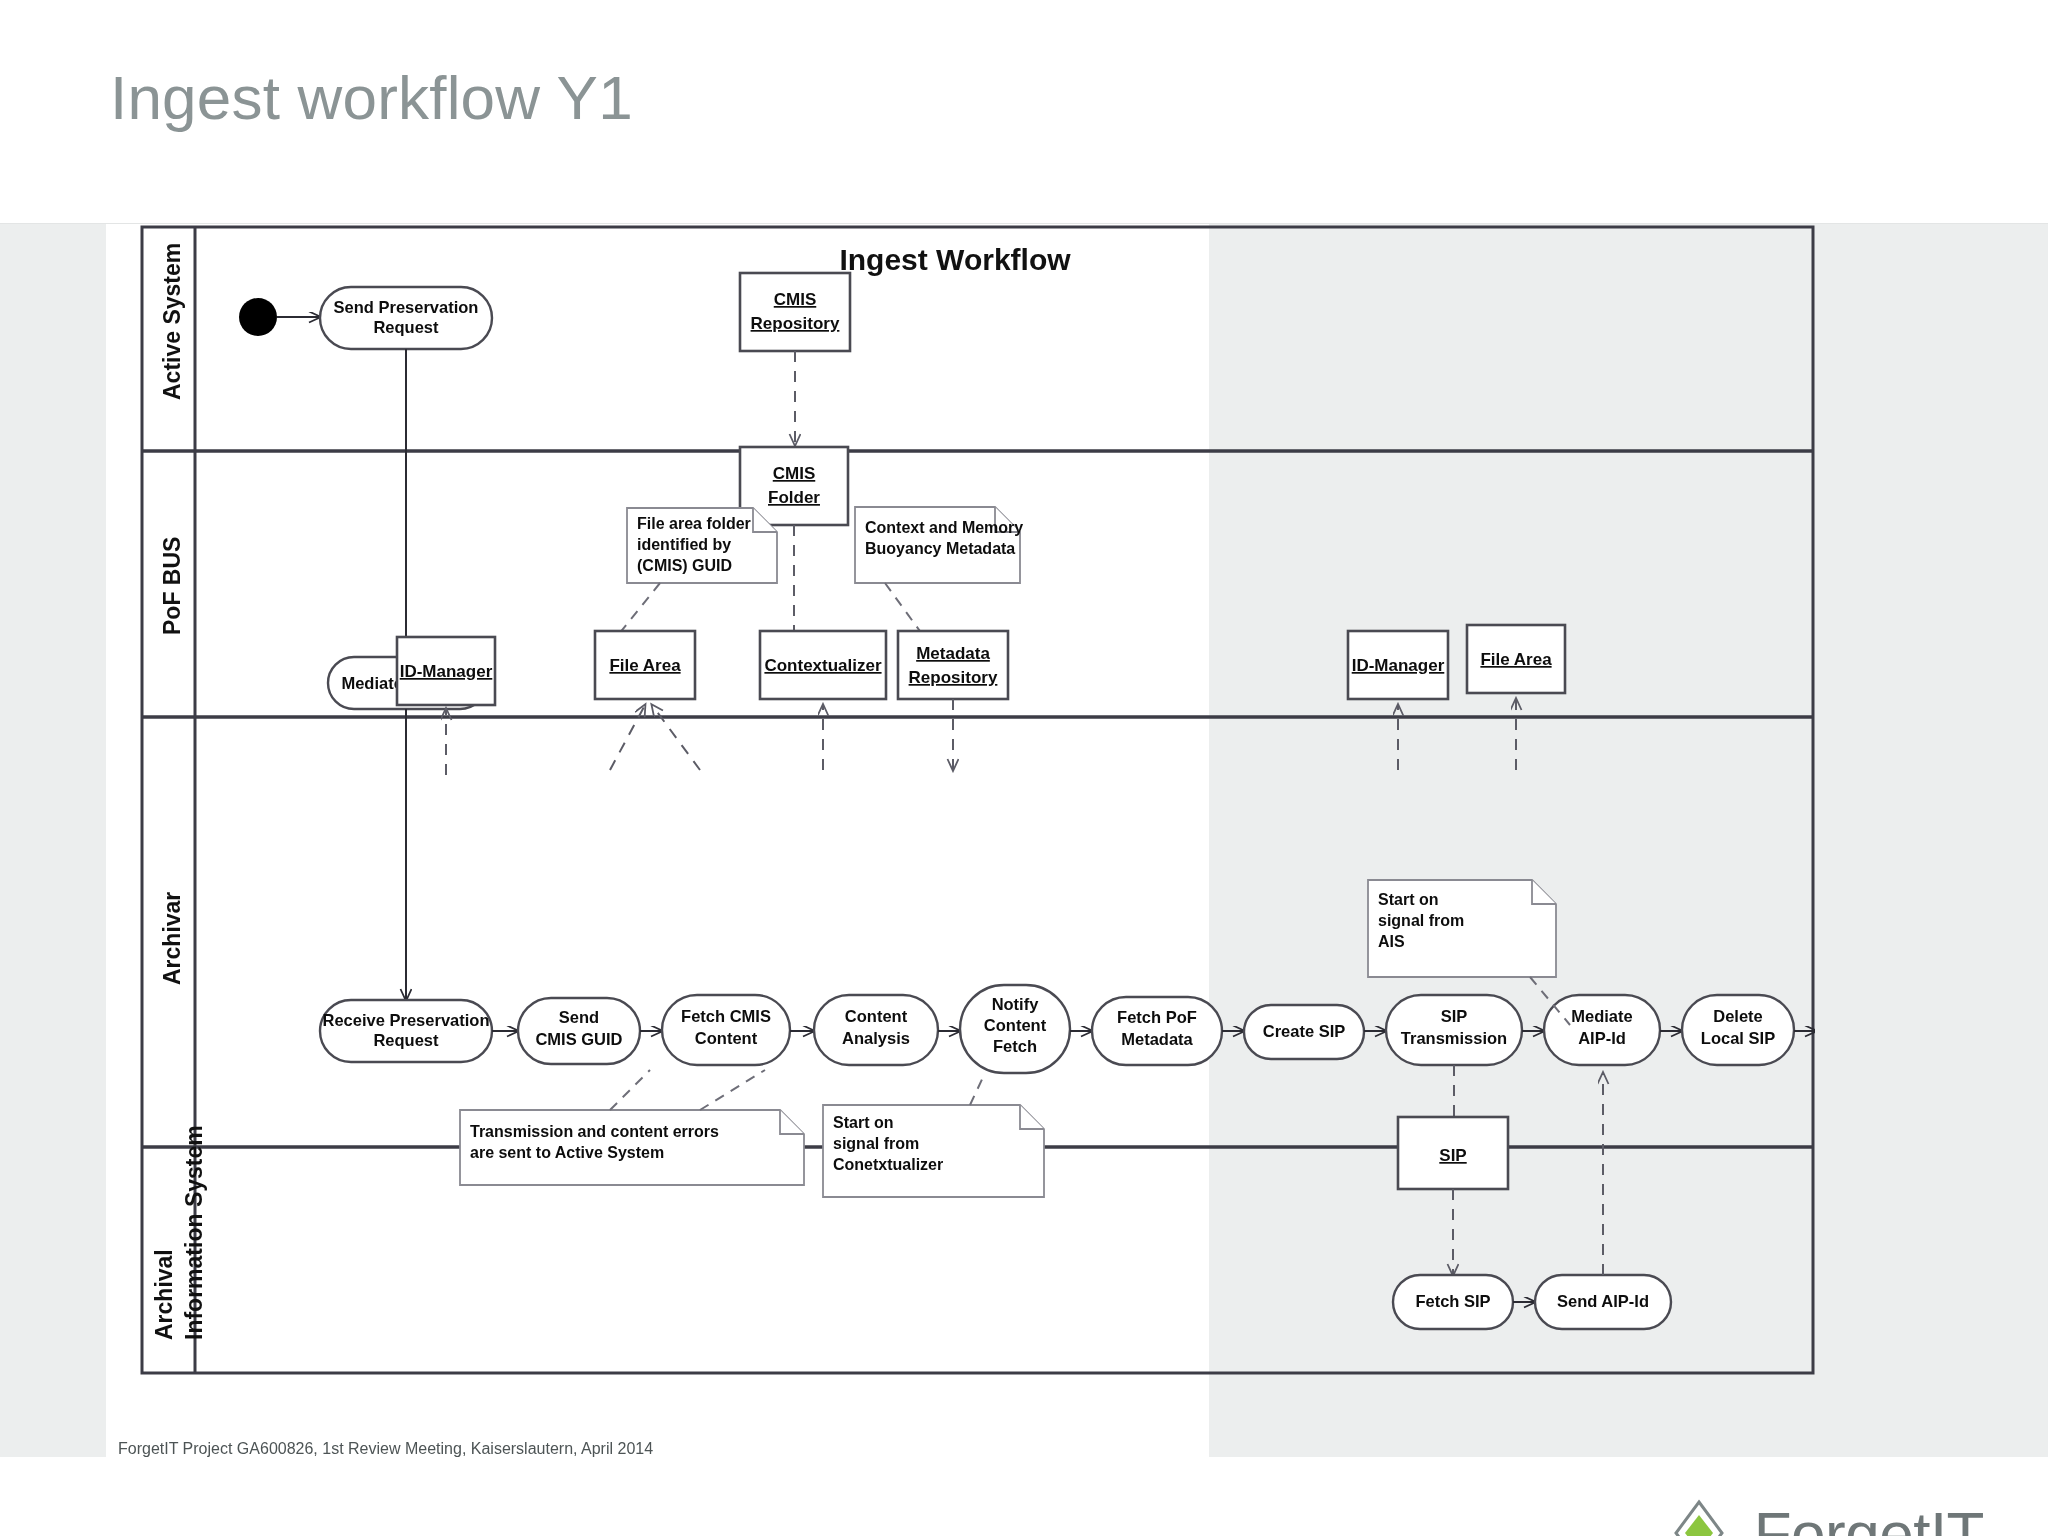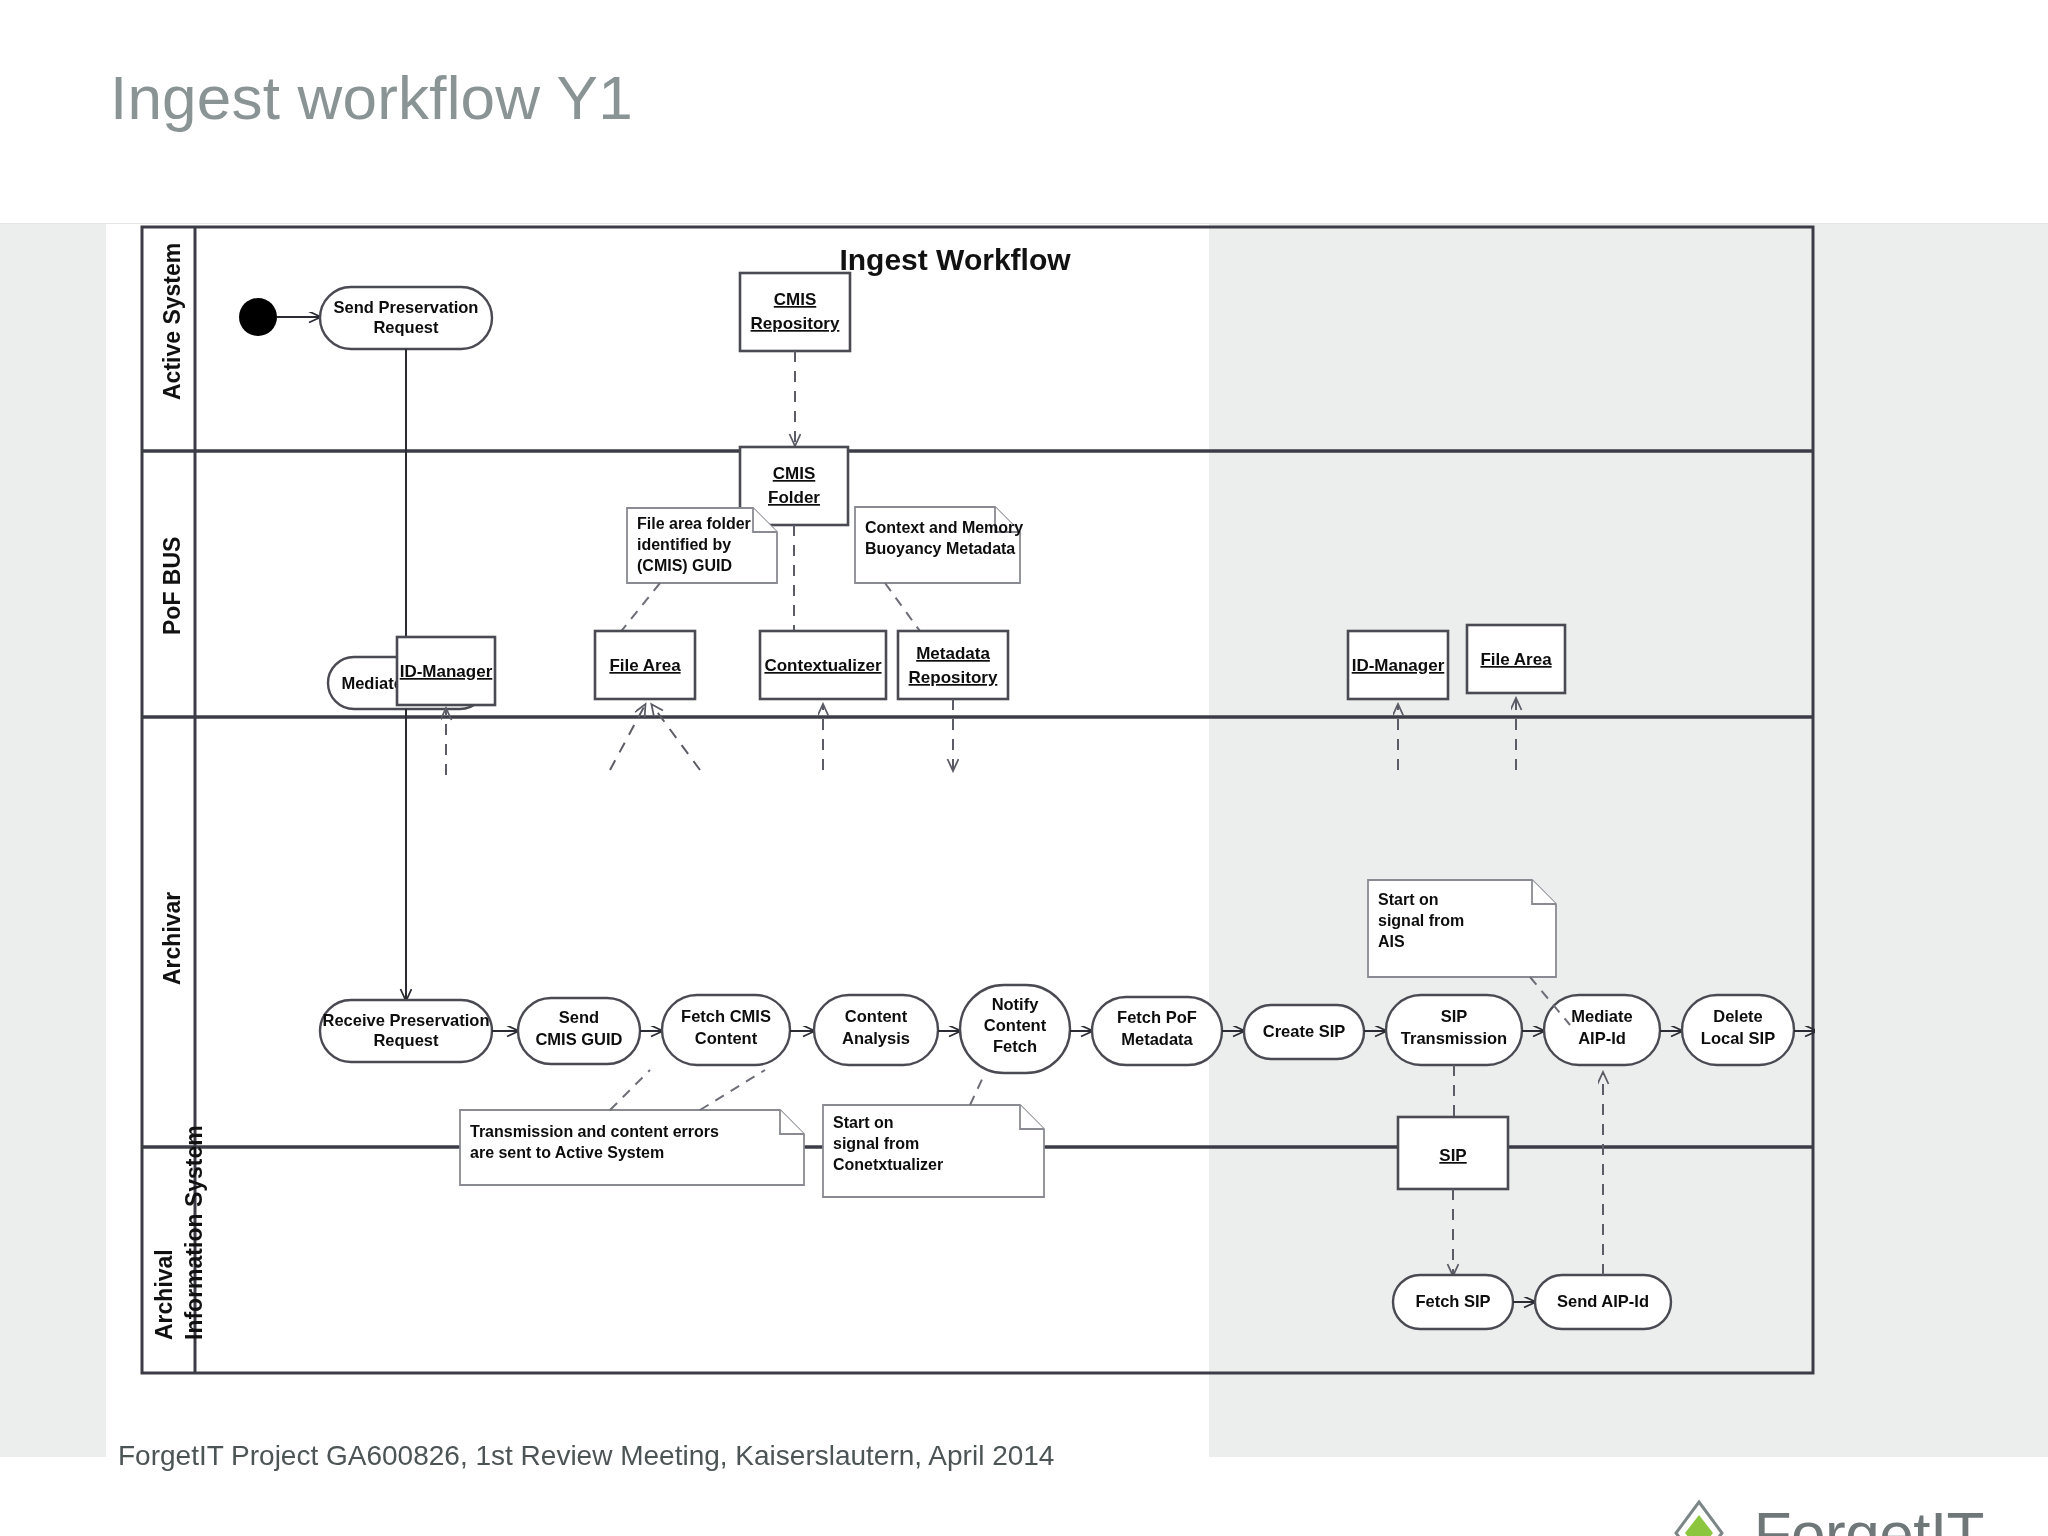--- a/index.html
+++ b/index.html
@@ -69,21 +69,21 @@
 
   .flow       { stroke: #2b2b33; stroke-width: 2; fill: none; }
   .flow-dash  { stroke: #5c5c66; stroke-width: 2; fill: none; stroke-dasharray: 11 9; }
   .note-link  { stroke: #6e6e78; stroke-width: 2; fill: none; stroke-dasharray: 10 8; }
   .node-fill  { fill: #000; }
   .node-ring  { fill: none; stroke: #000; stroke-width: 3; }
 
   #footer-text {
     position: absolute;
     left: 118px; top: 1440px;
-    font-size: 28px;
+    font-size: 16px;
     color: #4d5455;
     white-space: nowrap;
   }
   #brand {
     position: absolute;
     right: 64px; top: 1496px;
     display: flex; align-items: center; gap: 18px;
   }
   #brand-name {
     font-size: 62px;

